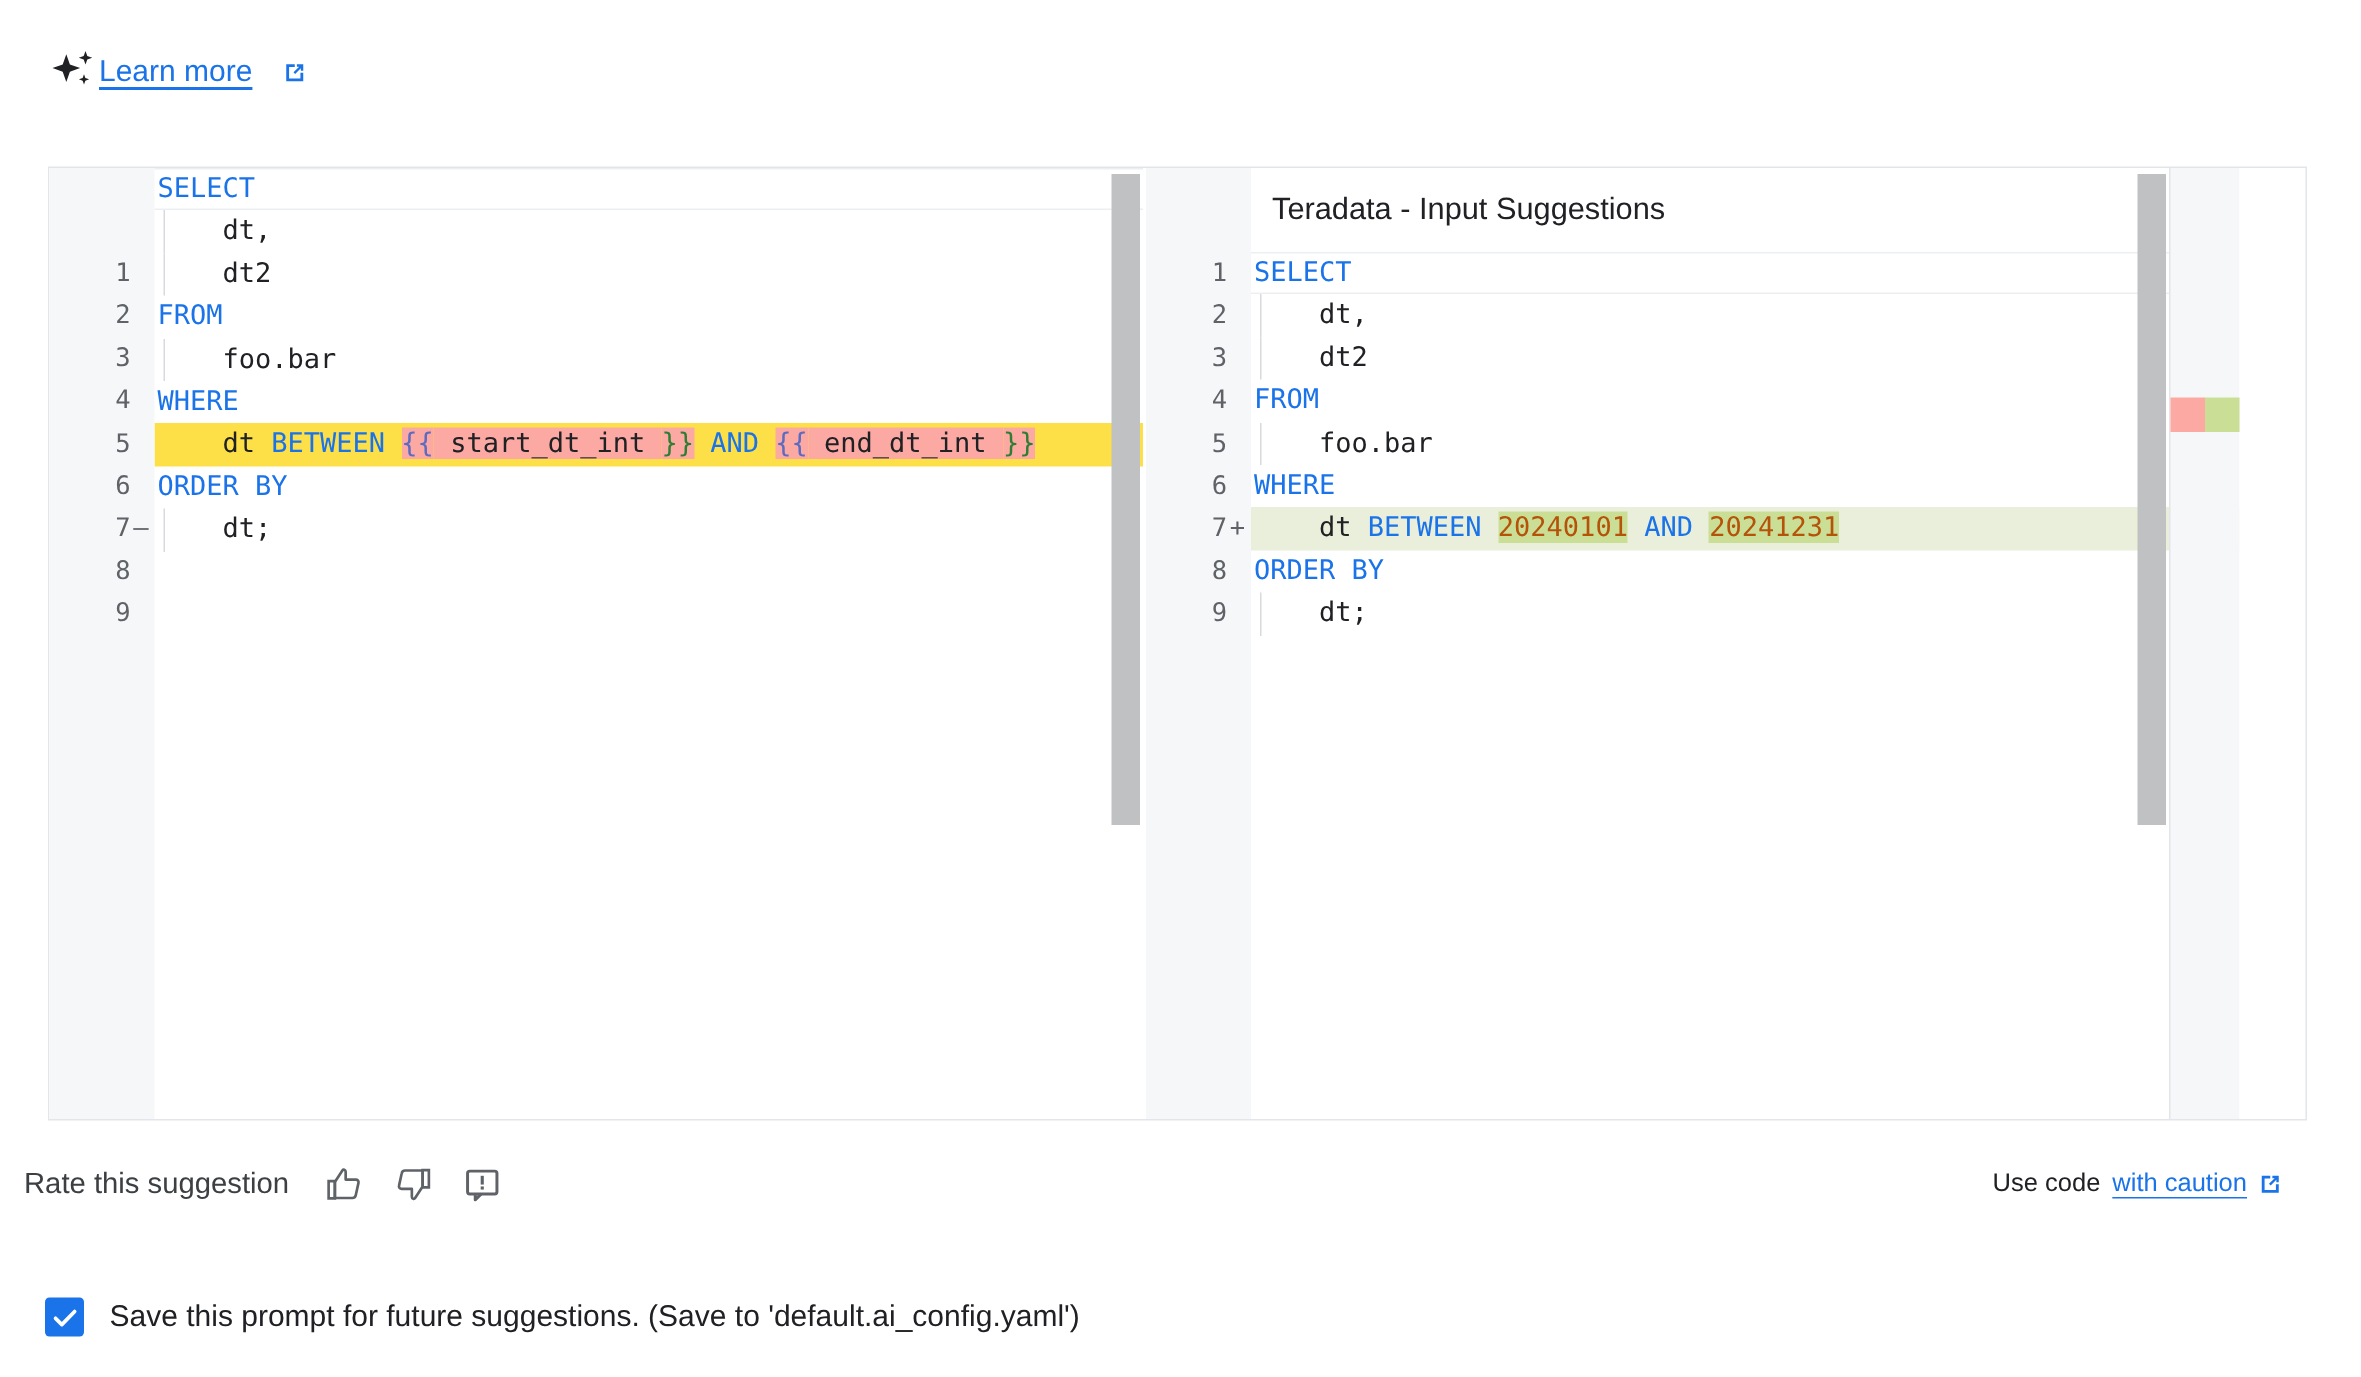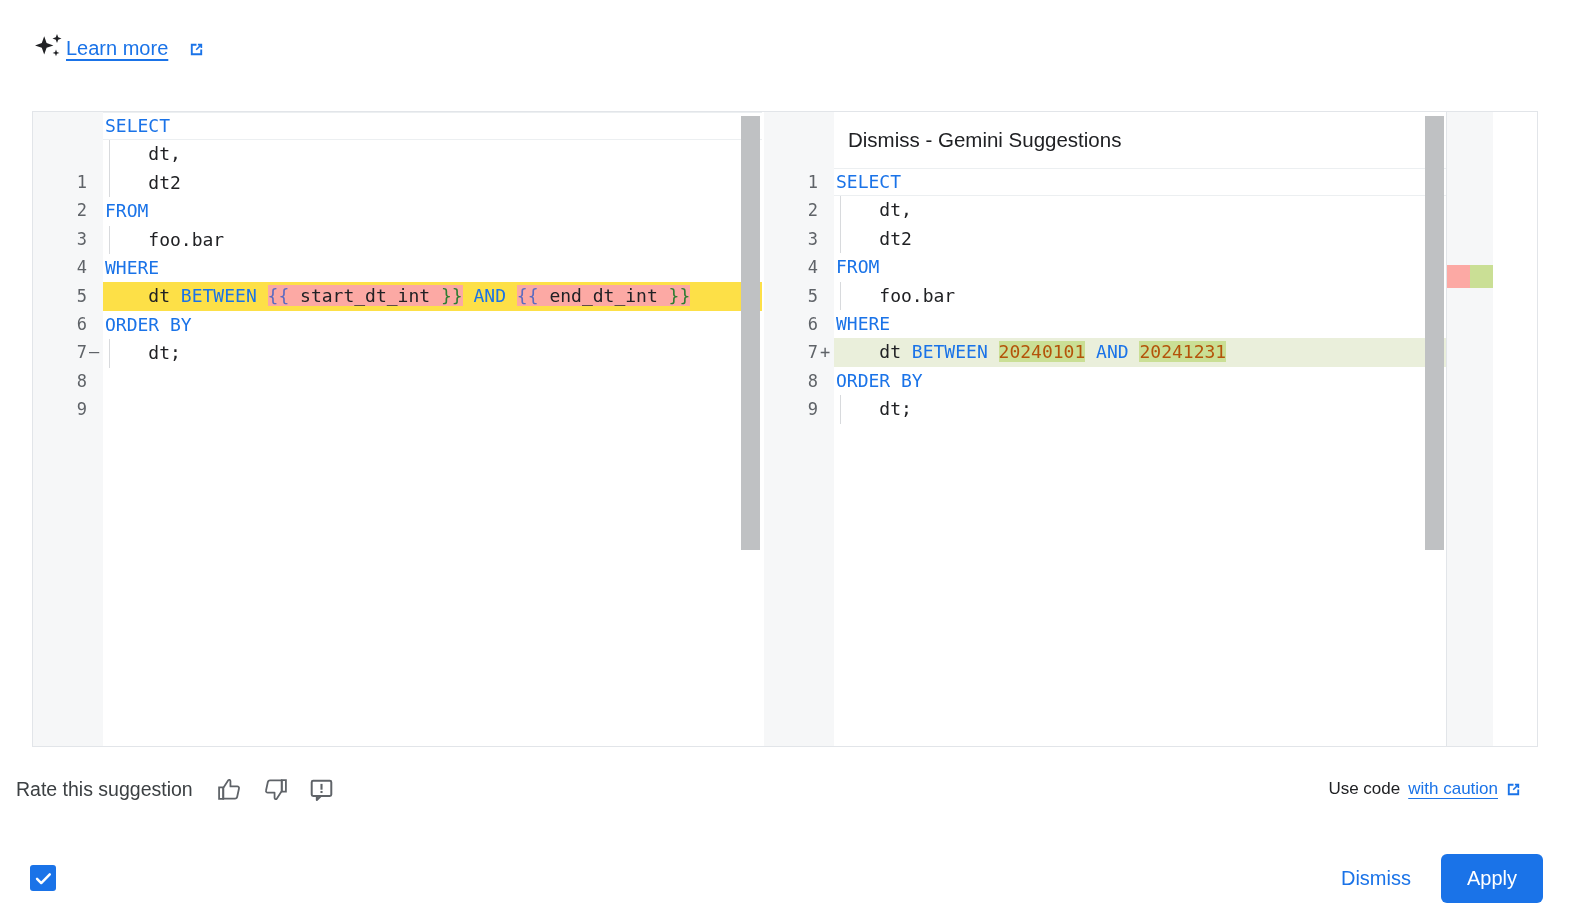--- a/index.html
+++ b/index.html
@@ -279,21 +279,21 @@
           <div class="gutter-row">
             <span class="num">8</span>
             <span class="sign blank">&nbsp;</span>
           </div>
           <div class="gutter-row">
             <span class="num">9</span>
             <span class="sign blank">&nbsp;</span>
           </div>
         </div>
       <div class="codecol">
-        <div class="pane-title">Dismiss - Gemini Suggestions</div>
+        <div class="pane-title">Teradata - Input Suggestions</div>
         <div id="code-right">
             <div class="code-row cur"><span class="kw">SELECT</span></div>
             <div class="code-row ind"><span class="pln">    dt,</span></div>
             <div class="code-row ind"><span class="pln">    dt2</span></div>
             <div class="code-row"><span class="kw">FROM</span></div>
             <div class="code-row ind"><span class="pln">    foo.bar</span></div>
             <div class="code-row"><span class="kw">WHERE</span></div>
             <div class="code-row add"><span class="pln">    dt </span><span class="kw">BETWEEN</span><span class="pln"> </span><span class="num-lit seg-add">20240101</span><span class="pln"> </span><span class="kw">AND</span><span class="pln"> </span><span class="num-lit seg-add">20241231</span></div>
             <div class="code-row"><span class="kw">ORDER BY</span></div>
             <div class="code-row ind"><span class="pln">    dt;</span></div>
@@ -353,20 +353,17 @@
 
   <div class="footer">
     <div class="cbx-wrap">
       <span class="cbx">
         <span>
           <svg viewBox="0 0 20 20" xmlns="http://www.w3.org/2000/svg">
             <path d="M3.2 10.4 L7.6 14.8 L16.6 5.6" fill="none" stroke="#ffffff" stroke-width="2.6" stroke-linecap="round" stroke-linejoin="round"></path>
           </svg>
         </span>
       </span>
-    </div>
-    <div class="footer-actions">
-      <button class="btn-text">Dismiss</button>
-      <button class="btn-primary">Apply</button>
+      <span class="cbx-label">Save this prompt for future suggestions. (Save to 'default.ai_config.yaml')</span>
     </div>
   </div>
 
 </div>
 
 </body></html>

